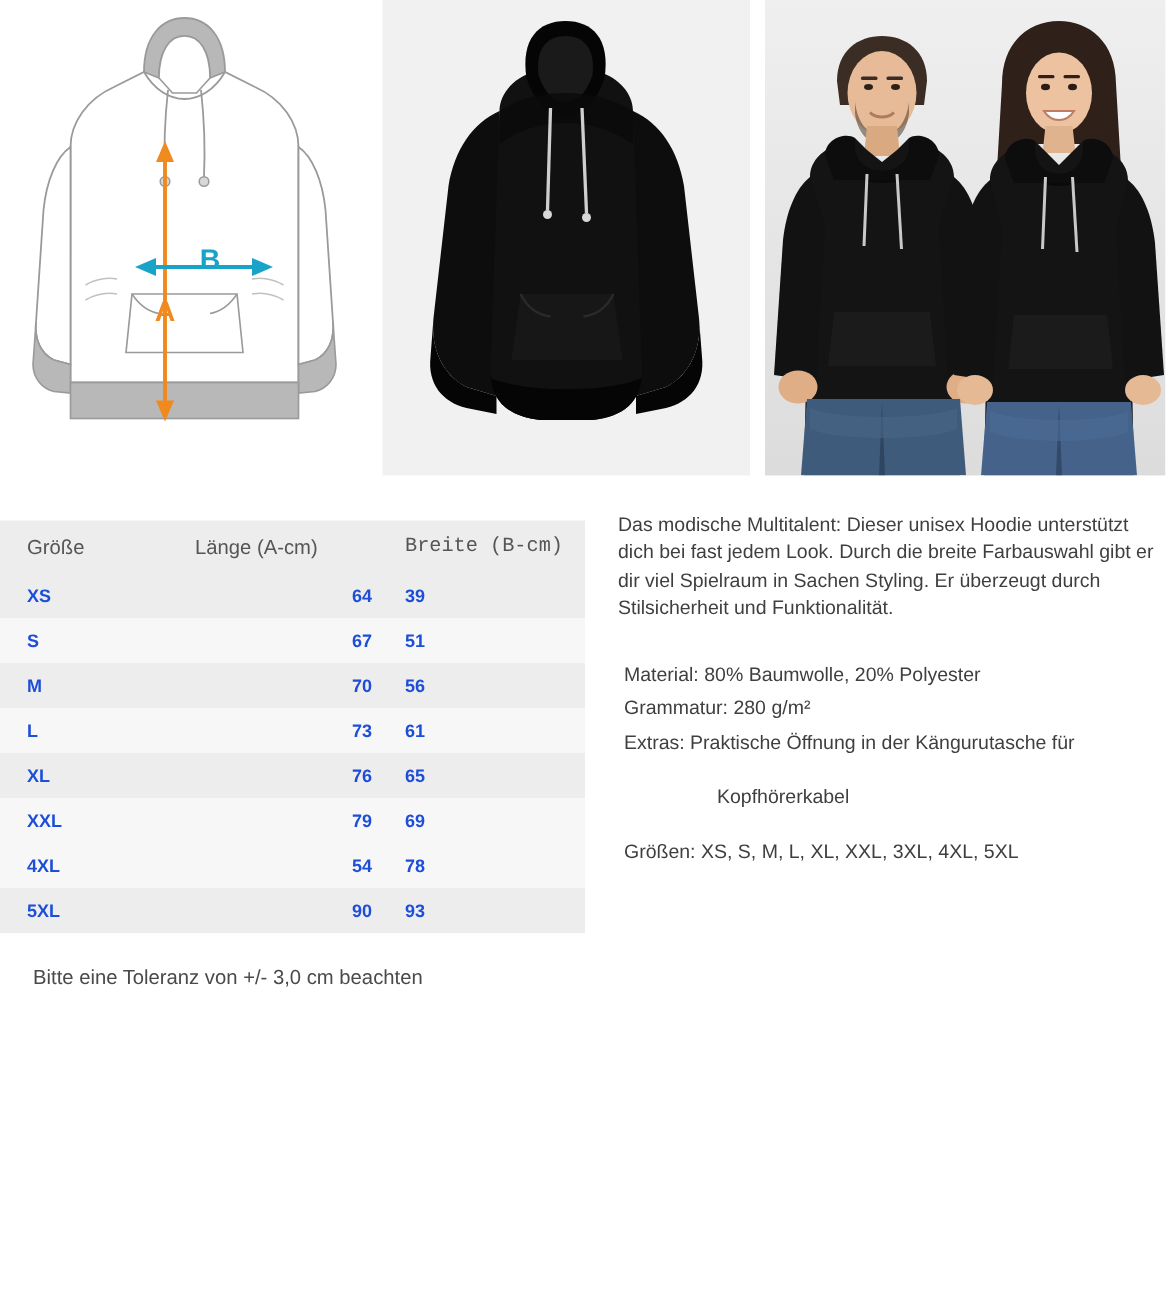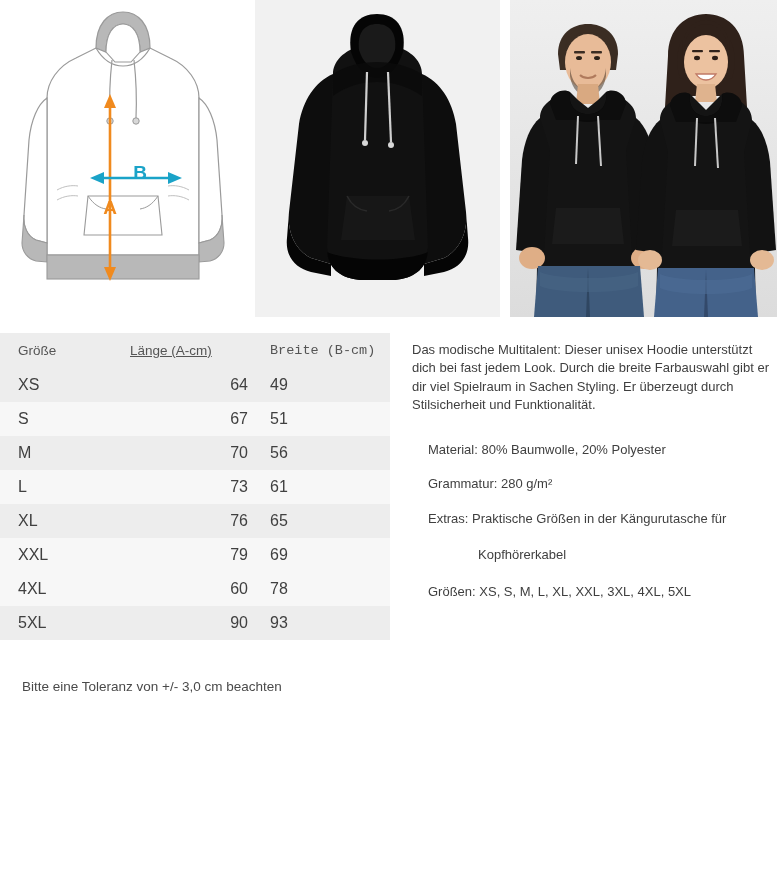--- a/index.html
+++ b/index.html
@@ -56,63 +56,65 @@
     display: flex;
     margin-top: 16px;
   }
   .table-wrap {
     width: 390px;
   }
   table.size-table {
     border-collapse: collapse;
     width: 390px;
     font-size: 13.5px;
+    margin-top: 14px;
   }
   table.size-table th {
     background: #ededed;
     color: #555;
     font-weight: normal;
     text-align: left;
     padding: 10px 0 10px 18px;
     font-size: 13.5px;
   }
-  table.size-table th.c2 { padding-left: 22px; text-decoration: underline; }
+  table.size-table th.c2 { padding-left: 22px; }
   table.size-table th.c3 { padding-left: 22px; font-family: Liberation Mono, monospace; }
   table.size-table td {
     padding: 8px 0 8px 18px;
-    color: #404040;
-    font-size: 16px;
+    color: #1d4ed8;
+    font-size: 12px;
+    font-weight: bold;
   }
   table.size-table td.c2 { padding-left: 22px; text-align: right; }
   table.size-table td.c3 { padding-left: 22px; }
   table.size-table tr.odd td { background: #ededed; }
   table.size-table tr.even td { background: #f7f7f7; }
   table.size-table col.col1 { width: 108px; }
   table.size-table col.col2 { width: 140px; }
   table.size-table col.col3 { width: 142px; }
 
   .tolerance {
-    margin-top: 39px;
+    margin-top: 22px;
     padding-left: 22px;
     font-size: 13.5px;
     color: #4a4a4a;
   }
 
   
   .desc {
     width: 380px;
     padding-left: 22px;
     font-size: 13px;
     line-height: 1.42;
     color: #3f3f3f;
     padding-top: 8px;
     box-sizing: border-box;
   }
   .desc p { margin: 0 0 26px 0; }
-  .desc .spec-line { margin: 16px; }
+  .desc .spec-line { margin: 4px; }
   .desc .spec-indent { margin: 18px; padding-left: 48px; }
 </style>
 </head>
 <body>
 
 <div class="page">
 
   <div class="image-row">
 
     <div class="img-card tech">
@@ -307,21 +309,21 @@
           <tr>
             <th class="c1">Größe</th>
             <th class="c2">Länge (A-cm)</th>
             <th class="c3">Breite (B-cm)</th>
           </tr>
         </thead>
         <tbody>
           <tr class="odd">
             <td class="c1">XS</td>
             <td class="c2">64</td>
-            <td class="c3">49</td>
+            <td class="c3">39</td>
           </tr>
           <tr class="even">
             <td class="c1">S</td>
             <td class="c2">67</td>
             <td class="c3">51</td>
           </tr>
           <tr class="odd">
             <td class="c1">M</td>
             <td class="c2">70</td>
             <td class="c3">56</td>
@@ -336,37 +338,37 @@
             <td class="c2">76</td>
             <td class="c3">65</td>
           </tr>
           <tr class="even">
             <td class="c1">XXL</td>
             <td class="c2">79</td>
             <td class="c3">69</td>
           </tr>
           <tr class="even">
             <td class="c1">4XL</td>
-            <td class="c2">60</td>
+            <td class="c2">54</td>
             <td class="c3">78</td>
           </tr>
           <tr class="odd">
             <td class="c1">5XL</td>
             <td class="c2">90</td>
             <td class="c3">93</td>
           </tr>
         </tbody>
       </table>
 
       <div class="tolerance">Bitte eine Toleranz von +/- 3,0 cm beachten</div>
     </div>
 
     <div class="desc">
       <p>Das modische Multitalent: Dieser unisex Hoodie unterstützt dich bei fast jedem Look. Durch die breite Farbauswahl gibt er dir viel Spielraum in Sachen Styling. Er überzeugt durch Stilsicherheit und Funktionalität.</p>
       <p class="spec-line">Material: 80% Baumwolle, 20% Polyester</p>
       <p class="spec-line">Grammatur: 280 g/m²</p>
-      <p class="spec-line">Extras: Praktische Größen in der Kängurutasche für</p>
+      <p class="spec-line">Extras: Praktische Öffnung in der Kängurutasche für</p>
       <p class="spec-indent">Kopfhörerkabel</p>
       <p class="spec-line">Größen: XS, S, M, L, XL, XXL, 3XL, 4XL, 5XL</p>
     </div>
   </div>
 
 </div>
 
 </body></html>

